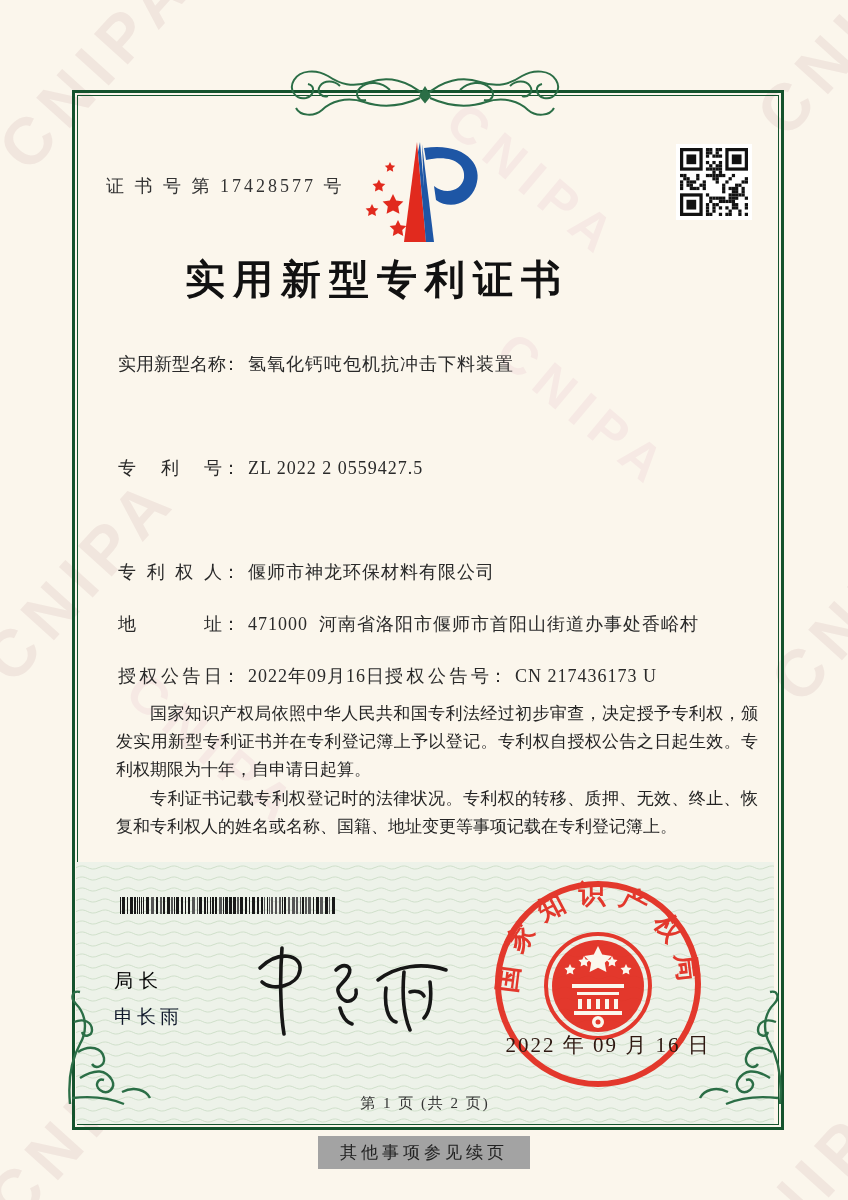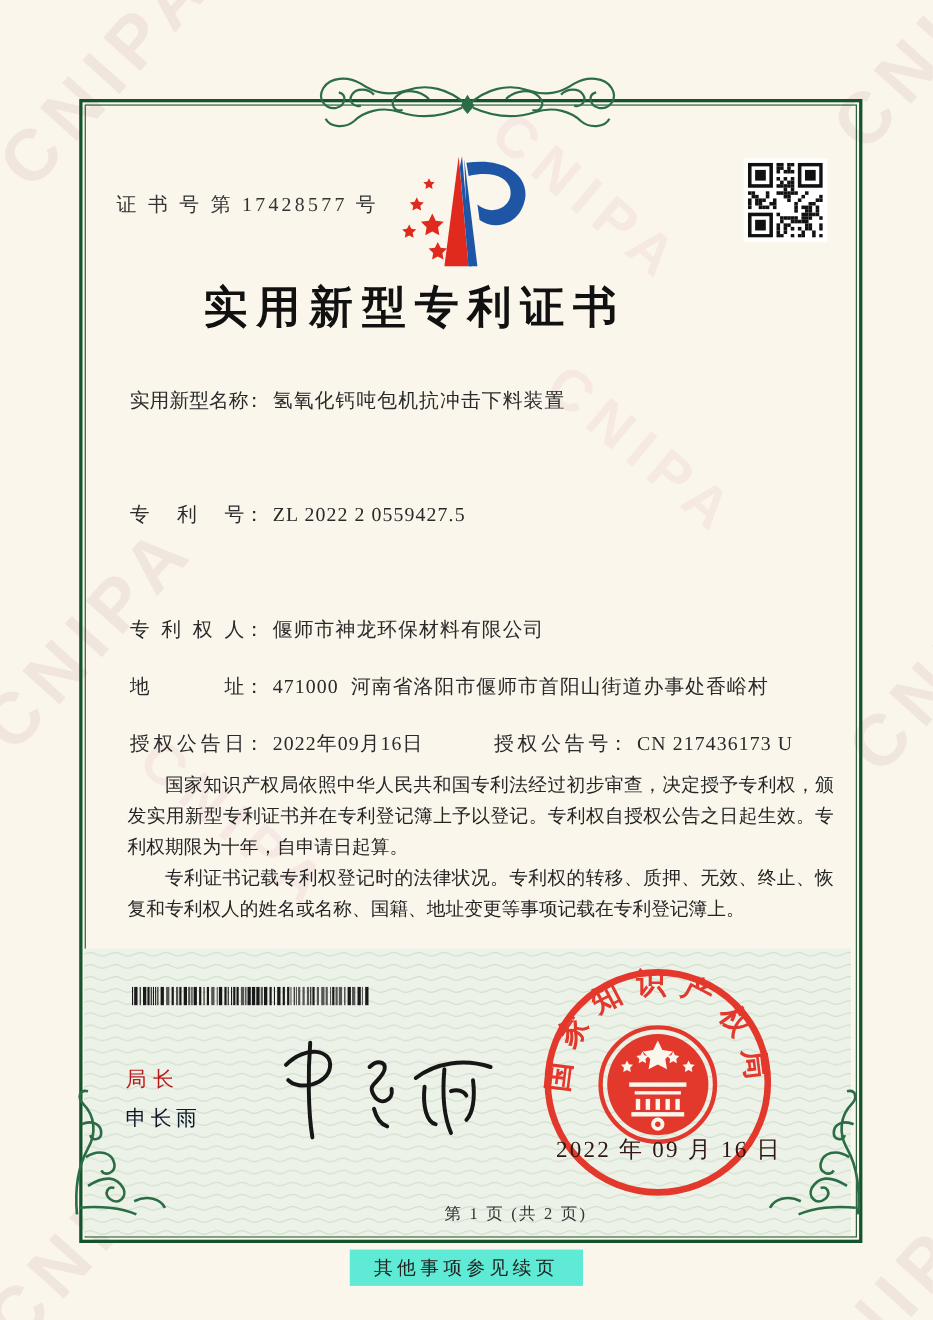--- a/index.html
+++ b/index.html
@@ -40,45 +40,45 @@
     font-size:40px;font-weight:bold;letter-spacing:8px;color:#111;
   }
   
   .frow{position:absolute;left:118px;font-size:18px;color:#2a2a2a;white-space:nowrap;}
   .flabel{
     display:inline-block;width:104px;text-align:justify;text-align-last:justify;
     vertical-align:top;
   }
   .fcolon{display:inline-block;}
   .fvalue{white-space:pre;margin-left:8px;letter-spacing:1px;}
-  .grant-right{margin-left:64px;}
+  .grant-right{}
   
   .body-text{
     position:absolute;left:116px;top:700px;width:642px;
     font-size:17px;line-height:1.66;color:#242424;text-align:justify;
   }
   .body-text p{margin:0;text-indent:2em;}
   
   .barcode{position:absolute;left:120px;top:897px;width:216px;height:17px;}
   
-  .signer-title{position:absolute;left:114px;top:968px;font-size:19px;letter-spacing:6px;color:#b91c1c;}
+  .signer-title{position:absolute;left:114px;top:968px;font-size:19px;letter-spacing:6px;color:#000000;}
   .signer-name{position:absolute;left:114px;top:1004px;font-size:19px;letter-spacing:4px;color:#0f172a;}
   .signature{position:absolute;left:244px;top:930px;width:210px;height:110px;}
   
   .seal{position:absolute;left:490px;top:880px;width:216px;height:216px;}
   
   .page-footer{
     position:absolute;left:72px;top:1094px;width:706px;text-align:center;
-    font-size:15px;letter-spacing:2px;color:#333;padding-left:44px;
+    font-size:15px;letter-spacing:2px;color:#333;
   }
   .continuation{
     position:absolute;left:0;top:1136px;width:848px;text-align:center;
   }
   .continuation span{
-    display:inline-block;background:#5eead4;padding:5px 22px;font-size:17px;
+    display:inline-block;background:#a3a3a3;padding:5px 22px;font-size:17px;
     letter-spacing:4px;color:#222;
   }
   .ornament{position:absolute;}
 </style>
 </head>
 <body style="--border-green: #14532d; --ornament-green: #2b6e46; --seal-red: #e3291d; --logo-red: #e12a1e; --logo-blue: #1e56a5; --wm-color: #f1e6de;">
 
 <div class="page">
 
   <div class="wm" style="left:-30px;top:28px;">CNIPA</div>

